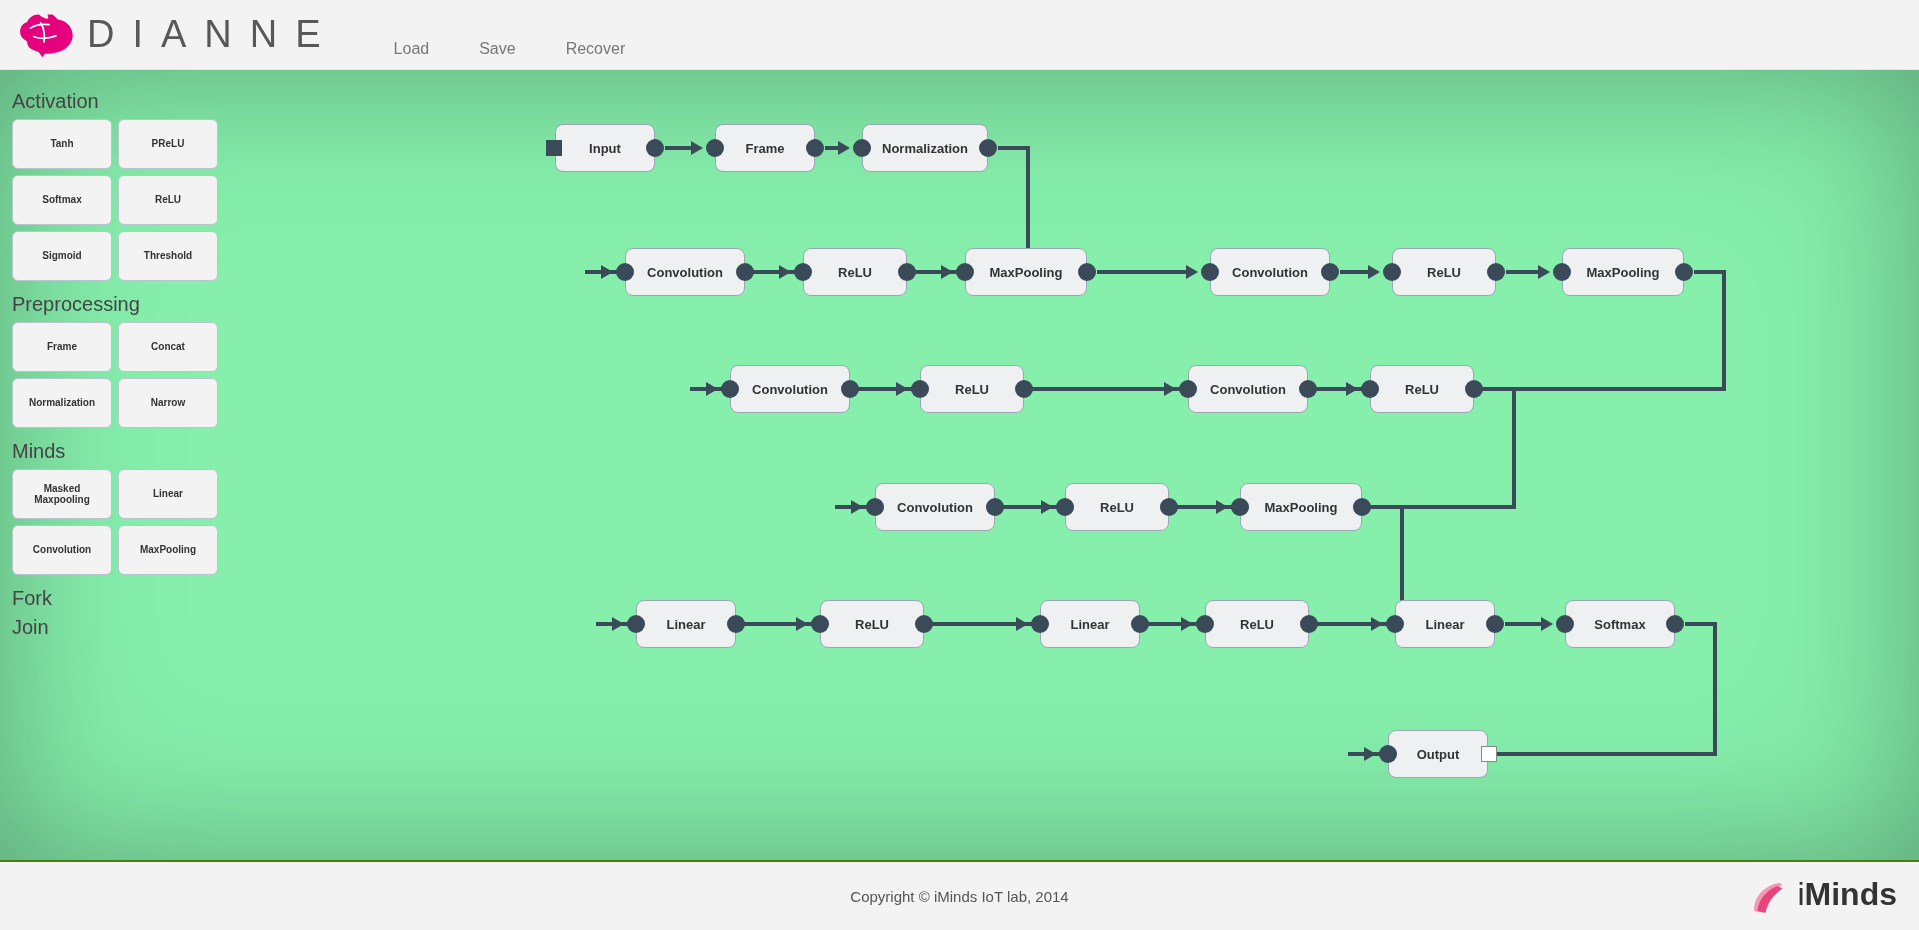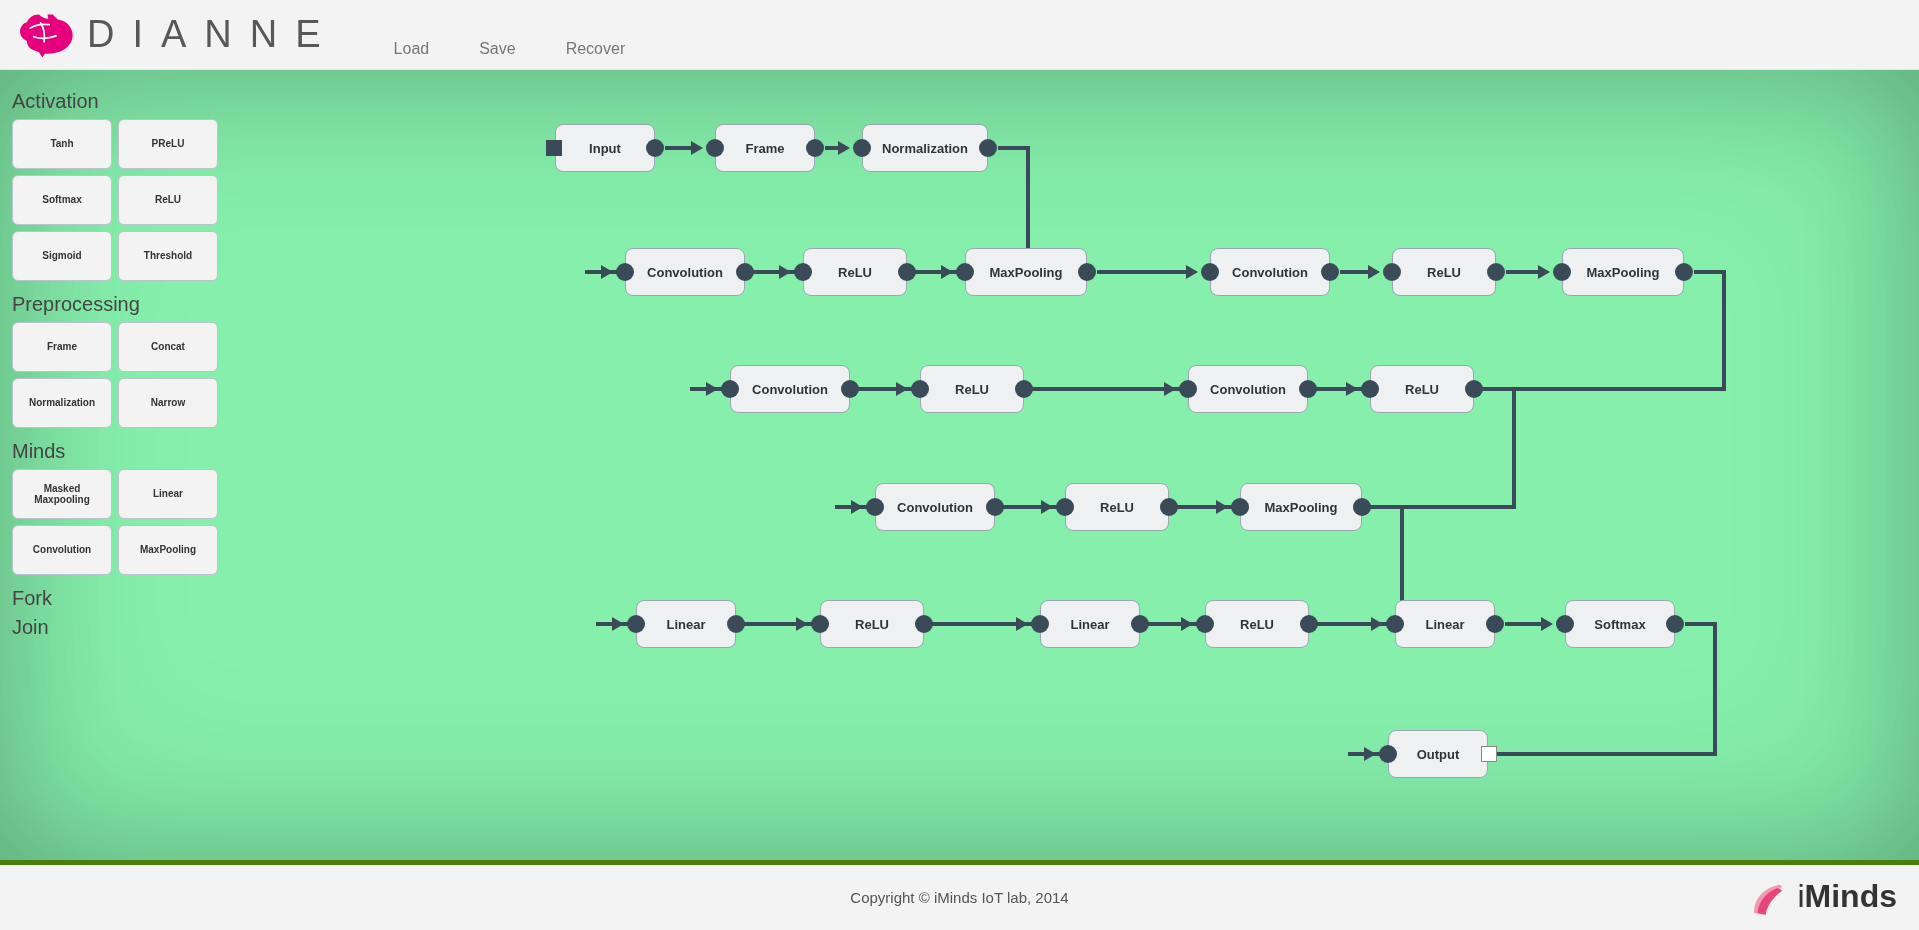--- a/index.html
+++ b/index.html
@@ -36,21 +36,21 @@
 .port.square { border-radius: 0; background: #3b4a59; width: 16px; height: 16px; }
 .port.white-square { border-radius:0; background:#fff; border:1px solid #888; width:16px; height:16px; }
 
 
 svg.wires { position: absolute; inset:0; width:100%; height:100%; pointer-events:none; }
 .wires line { stroke:#3b4a59; stroke-width:4; }
 .wires polyline { stroke:#3b4a59; stroke-width:4; fill:none; }
 .wires .arrow { fill:#3b4a59; }
 
 
-.footer { position: absolute; bottom:0; left:0; right:0; height:70px; background:#f3f3f3; border-top:5px solid #4d7c0f; display:flex; align-items:center; justify-content:center; font-size:15px; color:#555; }
+.footer { position: absolute; bottom:0; left:0; right:0; height:70px; background:#f3f3f3; border-top:2px solid #4d7c0f; display:flex; align-items:center; justify-content:center; font-size:15px; color:#555; }
 .footer .iminds { position:absolute; right:22px; display:flex; align-items:flex-start; gap:8px; font-size:32px; color:#333; font-weight:300; }
 .footer .iminds b { font-weight:600; }
 .footer .iminds svg { width:40px; height:40px; }
 </style>
 </head>
 <body>
 
 <div class="header">
   <div class="logo">
     <svg class="brain-icon" viewBox="0 0 64 56">

